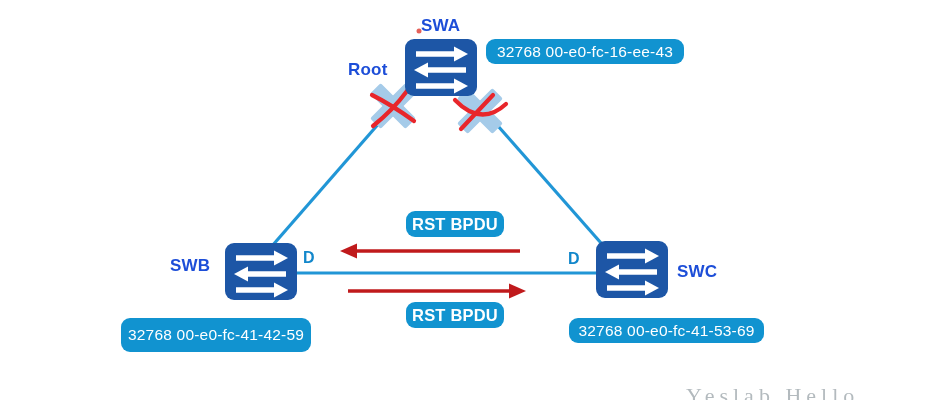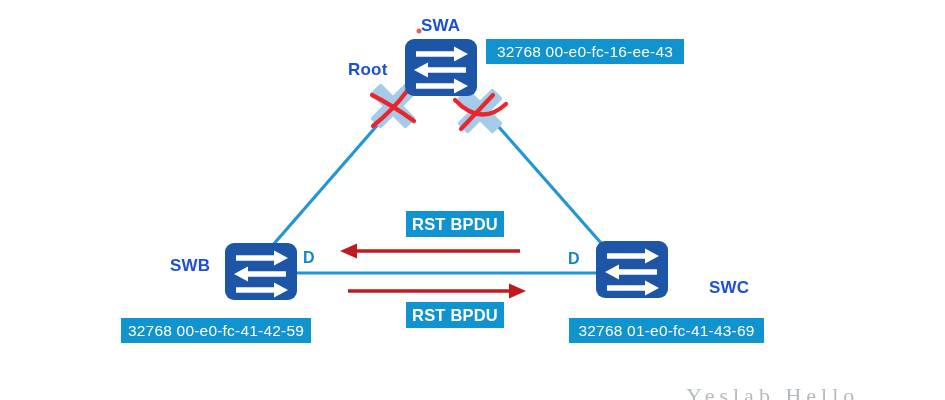--- a/index.html
+++ b/index.html
@@ -12,21 +12,21 @@
   .node-label{
     position:absolute;z-index:3;color:#1d4ed8;font-size:17px;font-weight:700;
     white-space:nowrap;letter-spacing:.2px;
   }
   .port-label{
     position:absolute;z-index:3;color:#1287cb;font-size:16px;font-weight:600;
   }
   .blue-box{
     position:absolute;z-index:3;background:#1193d0;color:#ffffff;
     display:flex;align-items:center;justify-content:center;
-    font-size:15.5px;font-weight:500;white-space:nowrap;letter-spacing:.2px;
+    font-size:15.5px;font-weight:500;white-space:nowrap;letter-spacing:.2px;border-radius:9px;
   }
   .msg-box{font-size:16.5px;font-weight:600;margin-left:20px;}
   .caption{
     position:absolute;left:3px;top:342px;z-index:4;color:#4e5a5c;
     font-size:23px;line-height:28px;white-space:pre;font-weight:500;
   }
   .watermark{
     position:absolute;left:686px;top:383px;z-index:2;
     font-family:"Liberation Serif",serif;font-size:22px;letter-spacing:5px;
     color:#76838a;opacity:.55;white-space:nowrap;
@@ -94,36 +94,36 @@
       <line x1="11" y1="15" x2="51" y2="15" stroke="#fff" stroke-width="5.5"></line>
       <polygon points="63,15 49,7.5 49,22.5" fill="#fff"></polygon>
       <line x1="61" y1="31" x2="21" y2="31" stroke="#fff" stroke-width="5.5"></line>
       <polygon points="9,31 23,23.5 23,38.5" fill="#fff"></polygon>
       <line x1="11" y1="47" x2="51" y2="47" stroke="#fff" stroke-width="5.5"></line>
       <polygon points="63,47 49,39.5 49,54.5" fill="#fff"></polygon>
     </svg>
   </div>
   <div class="node-label" style="left:170px;top:256px;">SWB</div>
   <div class="port-label" style="left:303px;top:249px;">D</div>
-  <div class="blue-box" style="left:121px;top:318px;width:190px;height:25px;">32768 00-e0-fc-41-42-59</div>
+  <div class="blue-box" style="left:121px;top:318px;width:190px;height:34px;">32768 00-e0-fc-41-42-59</div>
 
   <div class="node-icon" style="left:596px;top:241px;">
     <svg width="72" height="57" viewBox="0 0 72 57">
       <rect x="0" y="0" width="72" height="57" rx="9" fill="#1d56a6"></rect>
       <line x1="11" y1="15" x2="51" y2="15" stroke="#fff" stroke-width="5.5"></line>
       <polygon points="63,15 49,7.5 49,22.5" fill="#fff"></polygon>
       <line x1="61" y1="31" x2="21" y2="31" stroke="#fff" stroke-width="5.5"></line>
       <polygon points="9,31 23,23.5 23,38.5" fill="#fff"></polygon>
       <line x1="11" y1="47" x2="51" y2="47" stroke="#fff" stroke-width="5.5"></line>
       <polygon points="63,47 49,39.5 49,54.5" fill="#fff"></polygon>
     </svg>
   </div>
-  <div class="node-label" style="left:677px;top:278px;margin-left:32px;">SWC</div>
+  <div class="node-label" style="left:677px;top:262px;">SWC</div>
   <div class="port-label" style="left:568px;top:250px;">D</div>
-  <div class="blue-box" style="left:569px;top:318px;width:195px;height:25px;">32768 01-e0-fc-41-43-69</div>
+  <div class="blue-box" style="left:569px;top:318px;width:195px;height:25px;">32768 00-e0-fc-41-53-69</div>
 
   <div class="blue-box msg-box" style="left:386px;top:211px;width:98px;height:26px;">RST BPDU</div>
   <div class="blue-box msg-box" style="left:386px;top:302px;width:98px;height:26px;">RST BPDU</div>
 
   <div class="caption">
     <div>链路故障或者根桥失效都会导致交换机收不到邻居发送的RST  BPDU。    在RSTP中，3倍</div>
     
   </div>
 
   <div class="watermark">Yeslab Hello</div>

